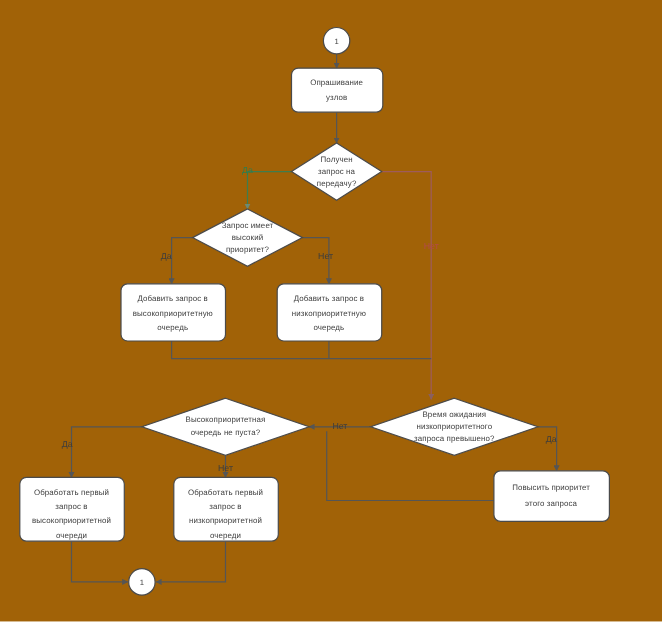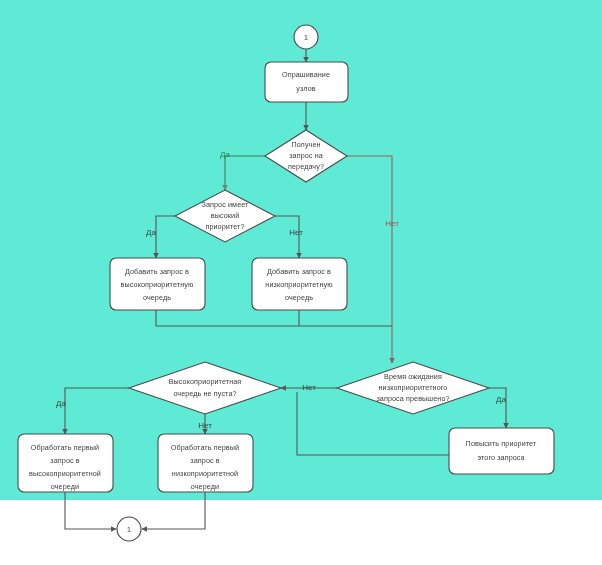--- a/index.html
+++ b/index.html
@@ -1,21 +1,21 @@
 <!DOCTYPE html>
 <html><head>
 <meta charset="utf-8">
 <style>
   html,body{margin:0;padding:0;background:#ffffff;}
   body{
     width:602px;height:565px;
     font-family:"Liberation Sans","DejaVu Sans",sans-serif;
     overflow:hidden;
   }
-  #flow-root{position:relative;width:602px;height:500px;background:#5eead4;}
+  #flow-root{position:relative;width:602px;height:565px;background:#a16207;}
   svg#flow-svg{display:block;width:602px;height:565px;}
   .node-shape{fill:#ffffff;stroke:#4a4a4a;stroke-width:1.1;}
   .conn{fill:none;stroke:#555555;stroke-width:1.1;}
   .conn-yes-green{stroke:#3f7d4e;}
   .conn-no-red{stroke:#9e5b5b;}
   .node-text{
     font-family:"Liberation Sans","DejaVu Sans",sans-serif;
     font-size:7.2px;fill:#3d3d3d;text-anchor:middle;
     dominant-baseline:middle;letter-spacing:0.1px;
   }

